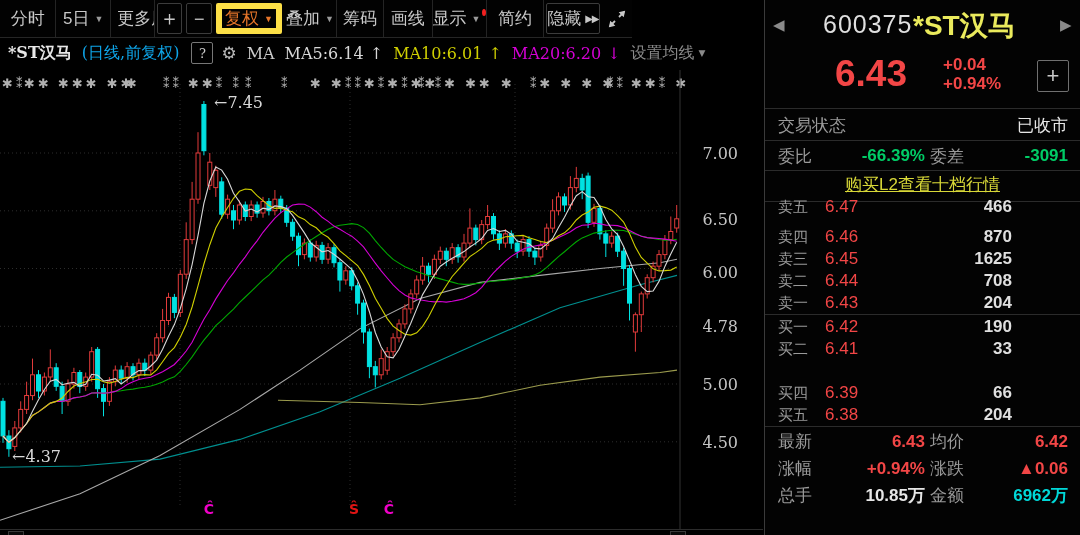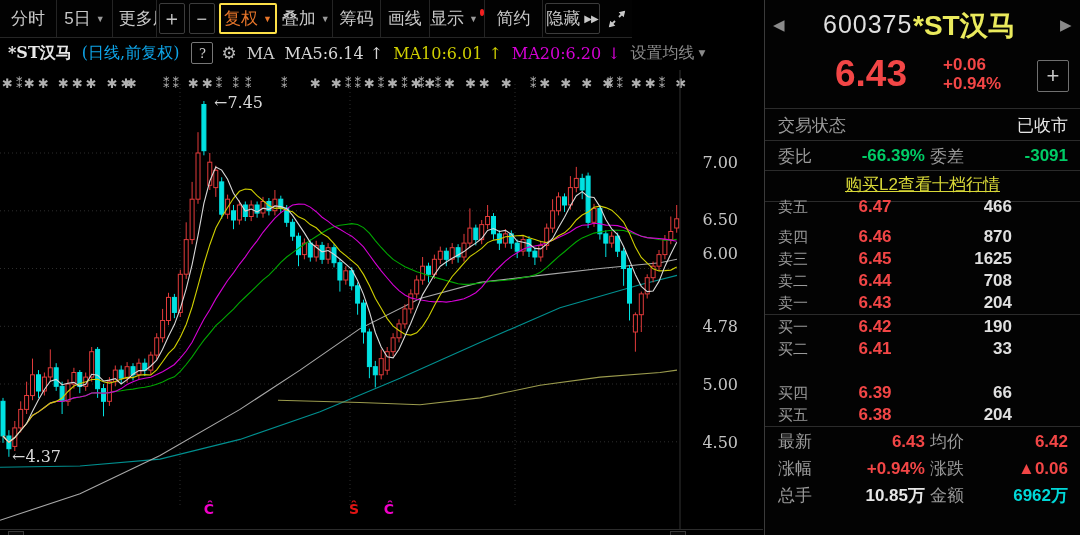--- a/index.html
+++ b/index.html
@@ -5,21 +5,21 @@
   html,body{margin:0;padding:0;background:#000;}
   #app{position:relative;width:1080px;height:535px;background:#000;overflow:hidden;
        font-family:"Liberation Sans","DejaVu Sans",sans-serif;color:#ddd;}
   
   #toolbar{position:absolute;left:0;top:0;width:632px;height:37px;display:flex;align-items:stretch;
            border-bottom:1px solid #262626;background:#020202;}
   .tb-item{display:flex;align-items:center;justify-content:center;color:#c8c8c8;font-size:17px;
            border-right:1px solid #242424;white-space:nowrap;overflow:hidden;cursor:pointer;}
   .tb-item .caret{font-size:9px;color:#9a9a9a;margin-left:5px;}
   .tb-boxed{border:1px solid #3c3c3c;margin:3px 2px;border-radius:2px;}
-  .tb-active{color:var(--accent-orange,#e8762a);border:2px solid #fde047;margin:3px 2px;border-radius:2px;}
+  .tb-active{color:var(--accent-orange,#e8762a);border:6px solid #fde047;margin:3px 2px;border-radius:2px;}
   .tb-active .caret{color:var(--accent-orange,#e8762a);}
   .reddot{width:7px;height:7px;border-radius:50%;background:#f22020;margin:-12px 0 0 2px;}
   .dbl{font-size:10px;letter-spacing:-1px;margin-left:4px;color:#c8c8c8;}
   
   #chart-header{position:absolute;left:0;top:38px;width:763px;height:30px;display:flex;align-items:center;
                 font-family:"DejaVu Serif","Liberation Serif",serif;font-size:16px;}
   #chart-header .sp{margin-left:10px;white-space:nowrap;}
   .help-box{display:inline-flex;align-items:center;justify-content:center;width:20px;height:20px;
             border:1px solid #777;color:#ccc;font-size:13px;margin-left:12px;border-radius:2px;}
   .gear{color:#bbb;font-size:17px;margin-left:8px;font-family:"DejaVu Sans",sans-serif;}
@@ -52,21 +52,21 @@
           padding:0 12px 0 13px;box-sizing:border-box;align-items:center;font-size:17px;}
   .qp-row .lab{color:#9a9a9a;}
   .qp-row .val{text-align:right;font-weight:bold;}
   .v-red{color:var(--red,#f24646);} .v-green{color:var(--green,#00cc66);font-weight:bold;}
   .v-white{color:#e6e6e6;} .v-cyan{color:var(--cyan,#00d8d8);}
   #l2-link{position:absolute;left:0;top:173px;width:315px;text-align:center;font-size:17px;
            color:var(--link-yellow,#d8d838);text-decoration:underline;cursor:pointer;}
   .ob-row{position:absolute;left:0;width:315px;height:22px;display:grid;grid-template-columns:47px 100px 87px 1fr;
           padding:0 12px 0 13px;box-sizing:border-box;align-items:center;}
   .ob-row .lab{color:#9a9a9a;font-size:15px;}
-  .ob-row .prc{text-align:center;font-size:17px;font-weight:bold;color:var(--red,#f24646);}
+  .ob-row .prc{text-align:left;font-size:17px;font-weight:normal;color:var(--red,#f24646);}
   .ob-row .vol{text-align:right;font-size:17px;font-weight:bold;color:#dfdfdf;}
   .stat-row{height:27px;}
 </style>
 </head>
 <body>
 
 <div id="app">
 
   <div id="toolbar">
     <div class="tb-item" style="width:70px">
@@ -402,23 +402,23 @@
       <rect x="674.7" y="148.8" width="4" height="9.2" fill="#000" stroke="#e23b3b" stroke-width="1"></rect>
       <polyline points="3.0,366.0 8.9,372.3 14.8,367.5 20.7,360.5 26.6,353.5 32.5,345.4 38.5,341.9 44.4,337.5 50.3,333.1 56.2,331.4 62.1,331.4 68.0,330.0 73.9,327.9 79.8,327.0 85.7,325.7 91.7,323.0 97.6,322.7 103.5,323.2 109.4,322.6 115.3,321.4 121.2,320.8 127.1,319.7 133.0,319.1 138.9,318.0 144.8,317.3 150.8,316.0 156.7,314.3 162.6,312.0 168.5,309.1 174.4,306.8 180.3,301.4 186.2,294.5 192.1,286.9 198.0,278.3 203.9,270.1 209.8,263.1 215.8,255.7 221.7,250.3 227.6,244.7 233.5,239.1 239.4,232.6 245.3,227.0 251.2,221.4 257.1,215.6 263.0,209.8 268.9,205.1 274.9,198.8 280.8,192.3 286.7,187.0 292.6,182.6 298.5,178.4 304.4,174.3 310.3,170.4 316.2,166.5 322.1,162.8 328.1,159.2 334.0,156.7 339.9,155.3 345.8,154.5 351.7,153.6 357.6,154.5 363.5,157.6 369.4,163.2 375.3,170.6 381.2,177.5 387.2,183.8 393.1,189.4 399.0,193.1 404.9,196.7 410.8,199.2 416.7,201.7 422.6,203.4 428.5,205.7 434.4,207.2 440.3,208.9 446.3,210.5 452.2,212.1 458.1,213.7 464.0,214.4 469.9,214.1 475.8,213.6 481.7,213.0 487.6,211.7 493.5,211.3 499.4,210.7 505.4,210.3 511.3,209.6 517.2,208.7 523.1,207.6 529.0,206.5 534.9,204.9 540.8,202.0 546.7,197.4 552.6,192.0 558.5,186.6 564.5,181.7 570.4,176.7 576.3,171.8 582.2,167.9 588.1,165.5 594.0,163.1 599.9,162.0 605.8,161.0 611.7,160.2 617.6,160.2 623.6,160.5 629.5,162.3 635.4,164.3 641.3,166.0 647.2,167.6 653.1,168.5 659.0,169.5 664.9,170.3 670.8,170.2 676.7,169.4" fill="none" stroke="#00a800" stroke-width="1.1"></polyline>
       <polyline points="3.0,366.0 8.9,372.3 14.8,367.5 20.7,360.5 26.6,353.5 32.5,345.4 38.5,341.9 44.4,337.5 50.3,333.1 56.2,331.4 62.1,331.4 68.0,330.0 73.9,327.9 79.8,327.0 85.7,325.7 91.7,323.0 97.6,322.7 103.5,323.2 109.4,322.6 115.3,321.4 121.2,318.6 127.1,314.5 133.0,311.8 138.9,309.5 144.8,308.2 150.8,307.2 156.7,304.6 162.6,301.8 168.5,298.2 174.4,294.5 180.3,288.2 186.2,281.0 192.1,272.3 198.0,260.6 203.9,249.3 209.8,239.8 215.8,228.9 221.7,219.6 227.6,210.5 233.5,202.9 239.4,194.3 245.3,186.8 251.2,178.3 257.1,170.8 263.0,162.3 268.9,155.1 274.9,148.2 280.8,142.6 286.7,138.8 292.6,135.0 298.5,134.1 304.4,134.2 310.3,137.1 316.2,141.7 322.1,147.2 328.1,151.4 334.0,156.1 339.9,159.3 345.8,162.9 351.7,166.2 357.6,171.1 363.5,176.9 369.4,185.0 375.3,193.1 381.2,200.9 387.2,208.0 393.1,214.9 399.0,220.7 404.9,225.0 410.8,227.9 416.7,229.2 422.6,230.3 428.5,231.2 434.4,231.9 440.3,231.5 446.3,232.1 452.2,231.3 458.1,230.1 464.0,228.8 469.9,225.9 475.8,222.7 481.7,217.3 487.6,209.8 493.5,202.8 499.4,197.0 505.4,191.1 511.3,186.4 517.2,182.7 523.1,179.3 529.0,177.1 534.9,176.0 540.8,174.9 546.7,172.6 552.6,170.2 558.5,167.5 564.5,164.8 570.4,161.8 576.3,157.8 582.2,155.2 588.1,154.9 594.0,153.3 599.9,153.8 605.8,155.1 611.7,155.2 617.6,155.6 623.6,157.4 629.5,160.4 635.4,163.6 641.3,166.3 647.2,167.6 653.1,168.1 659.0,168.5 664.9,169.1 670.8,170.1 676.7,171.2" fill="none" stroke="#d400d4" stroke-width="1.1"></polyline>
       <polyline points="3.0,366.0 8.9,372.3 14.8,367.5 20.7,360.5 26.6,353.5 32.5,345.4 38.5,341.9 44.4,337.5 50.3,333.1 56.2,331.4 62.1,328.0 68.0,321.5 73.9,316.0 79.8,313.7 85.7,311.8 91.7,309.5 97.6,309.3 103.5,311.7 109.4,313.1 115.3,311.5 121.2,309.1 127.1,307.4 133.0,307.6 138.9,305.3 144.8,304.6 150.8,305.0 156.7,299.9 162.6,291.8 168.5,283.4 174.4,277.6 180.3,267.2 186.2,254.5 192.1,237.0 198.0,215.9 203.9,194.0 209.8,174.7 215.8,158.0 221.7,147.3 227.6,137.5 233.5,128.3 239.4,121.3 245.3,119.0 251.2,119.6 257.1,125.6 263.0,130.7 268.9,135.6 274.9,138.4 280.8,137.9 286.7,140.2 292.6,141.8 298.5,146.8 304.4,149.4 310.3,154.6 316.2,157.8 322.1,163.6 328.1,167.3 334.0,173.7 339.9,180.8 345.8,185.7 351.7,190.6 357.6,195.5 363.5,204.4 369.4,215.4 375.3,228.3 381.2,238.2 387.2,248.6 393.1,256.1 399.0,260.5 404.9,264.3 410.8,265.1 416.7,262.8 422.6,256.3 428.5,247.0 434.4,235.5 440.3,224.7 446.3,215.5 452.2,206.5 458.1,199.8 464.0,193.2 469.9,186.6 475.8,182.6 481.7,178.4 487.6,172.6 493.5,170.1 499.4,169.3 505.4,166.7 511.3,166.3 517.2,165.7 523.1,165.4 529.0,167.7 534.9,169.4 540.8,171.5 546.7,172.6 552.6,170.3 558.5,165.7 564.5,162.8 570.4,157.3 576.3,150.0 582.2,145.0 588.1,142.1 594.0,137.3 599.9,136.1 605.8,137.6 611.7,140.2 617.6,145.6 623.6,152.0 629.5,163.5 635.4,177.1 641.3,187.5 647.2,193.1 653.1,198.8 659.0,200.9 664.9,200.6 670.8,200.1 676.7,196.9" fill="none" stroke="#cfcf00" stroke-width="1.1"></polyline>
       <polyline points="3.0,366.0 8.9,372.3 14.8,367.5 20.7,360.5 26.6,353.5 32.5,341.3 38.5,329.7 44.4,319.5 50.3,311.2 56.2,309.4 62.1,314.7 68.0,313.3 73.9,312.4 79.8,316.1 85.7,314.2 91.7,304.3 97.6,305.2 103.5,311.0 109.4,310.1 115.3,308.7 121.2,314.0 127.1,309.6 133.0,304.3 138.9,300.6 144.8,300.6 150.8,296.0 156.7,290.2 162.6,279.3 168.5,266.2 174.4,254.6 180.3,238.5 186.2,218.8 192.1,194.6 198.0,165.7 203.9,133.4 209.8,111.0 215.8,97.1 221.7,100.1 227.6,109.3 233.5,123.2 239.4,131.7 245.3,141.0 251.2,139.1 257.1,141.9 263.0,138.2 268.9,139.4 274.9,135.9 280.8,136.6 286.7,138.4 292.6,145.4 298.5,154.1 304.4,162.9 310.3,172.6 316.2,177.2 322.1,181.9 328.1,180.5 334.0,184.4 339.9,189.0 345.8,194.1 351.7,199.4 357.6,210.5 363.5,224.4 369.4,241.7 375.3,262.5 381.2,277.0 387.2,286.7 393.1,287.9 399.0,279.3 404.9,266.2 410.8,253.2 416.7,238.9 422.6,224.6 428.5,214.7 434.4,204.7 440.3,196.2 446.3,192.0 452.2,188.3 458.1,184.9 464.0,181.6 469.9,177.0 475.8,173.1 481.7,168.5 487.6,160.4 493.5,158.5 499.4,161.5 505.4,160.4 511.3,164.1 517.2,171.0 523.1,172.2 529.0,173.8 534.9,178.4 540.8,178.9 546.7,174.2 552.6,168.5 558.5,157.6 564.5,147.2 570.4,135.7 576.3,125.7 582.2,121.6 588.1,126.7 594.0,127.4 599.9,136.6 605.8,149.5 611.7,158.8 617.6,164.5 623.6,176.6 629.5,190.4 635.4,204.7 641.3,216.3 647.2,221.6 653.1,221.1 659.0,211.4 664.9,196.4 670.8,183.9 676.7,172.2" fill="none" stroke="#d8d8d8" stroke-width="1.1"></polyline>
       <text x="214" y="38" fill="#d8d8d8" font-size="16" font-family="DejaVu Serif, serif">←7.45</text>
       <text x="12" y="392" fill="#d8d8d8" font-size="16" font-family="DejaVu Serif, serif">←4.37</text>
     </svg>
 
   <div id="y-axis">
-    <div class="ylab" style="top:83px">7.00</div>
+    <div class="ylab" style="top:74px">7.00</div>
     <div class="ylab" style="top:140px">6.50</div>
-    <div class="ylab" style="top:174px">6.00</div>
+    <div class="ylab" style="top:193px">6.00</div>
     <div class="ylab" style="top:247px">4.78</div>
     <div class="ylab" style="top:305px">5.00</div>
     <div class="ylab" style="top:363px">4.50</div>
   </div>
 
   <div class="marker" style="left:200px;top:501px;color:#f000c8">Ĉ</div>
   <div class="marker" style="left:345px;top:501px;color:#e01414">Ŝ</div>
   <div class="marker" style="left:380px;top:501px;color:#f000c8">Ĉ</div>
   <div id="xaxis-line"></div>
   <div class="corner-box" style="left:8px"></div>
@@ -426,21 +426,21 @@
 
   <div id="panel-border"></div>
   <div id="quote-panel">
 
     <div class="nav-arrow" style="left:8px">◀</div>
     <div class="qp-code">600375</div>
     <div class="qp-name">*ST汉马</div>
     <div class="nav-arrow" style="left:295px">▶</div>
     <div class="qp-price">6.43</div>
     <div class="qp-chg">
-      <div>+0.06</div>
+      <div>+0.04</div>
       <div>+0.94%</div>
     </div>
     <div class="qp-add">+</div>
     <div class="qp-hr" style="top:108px"></div>
 
     <div class="qp-row" style="top:112px;height:26px;grid-template-columns:1fr auto">
       <span class="lab">交易状态</span>
       <span class="v-white" style="font-weight:normal;text-align:right">已收市</span>
     </div>
     <div class="qp-hr" style="top:140px"></div>

